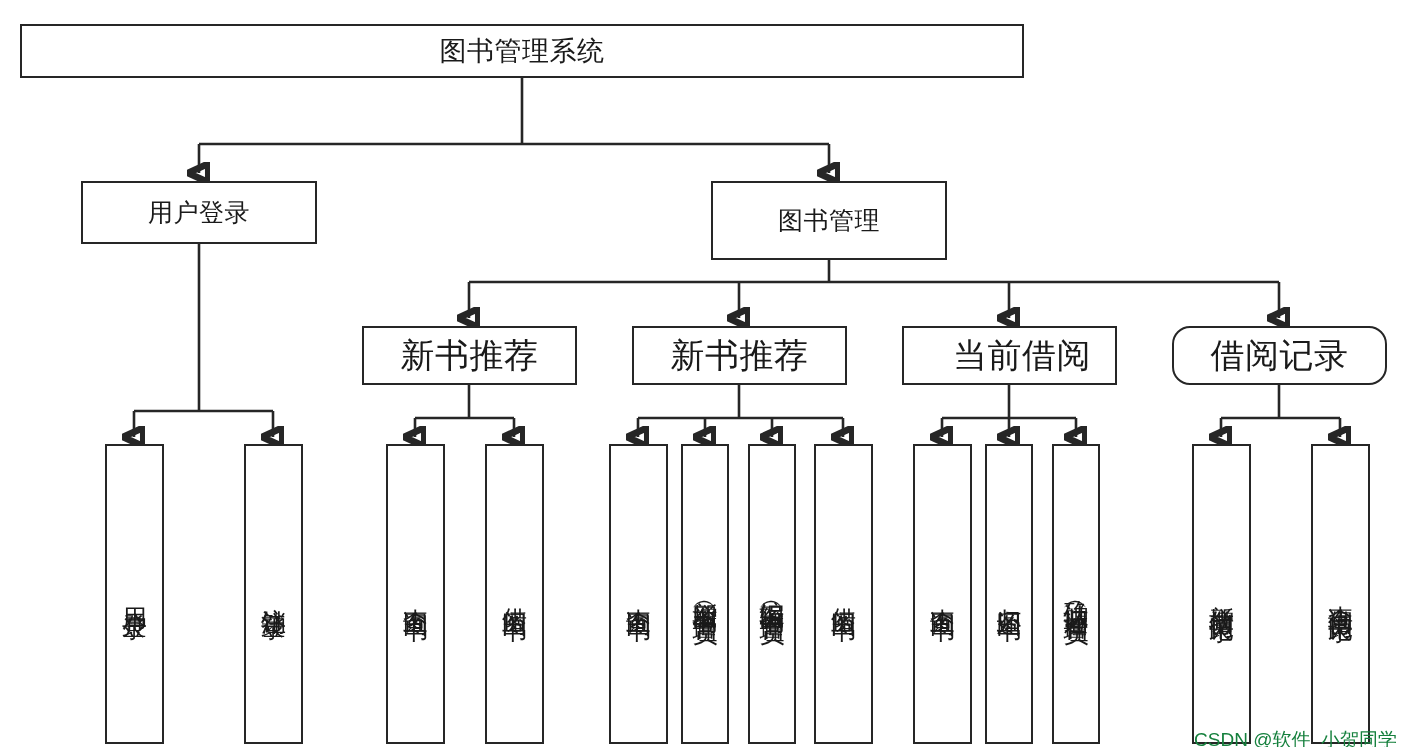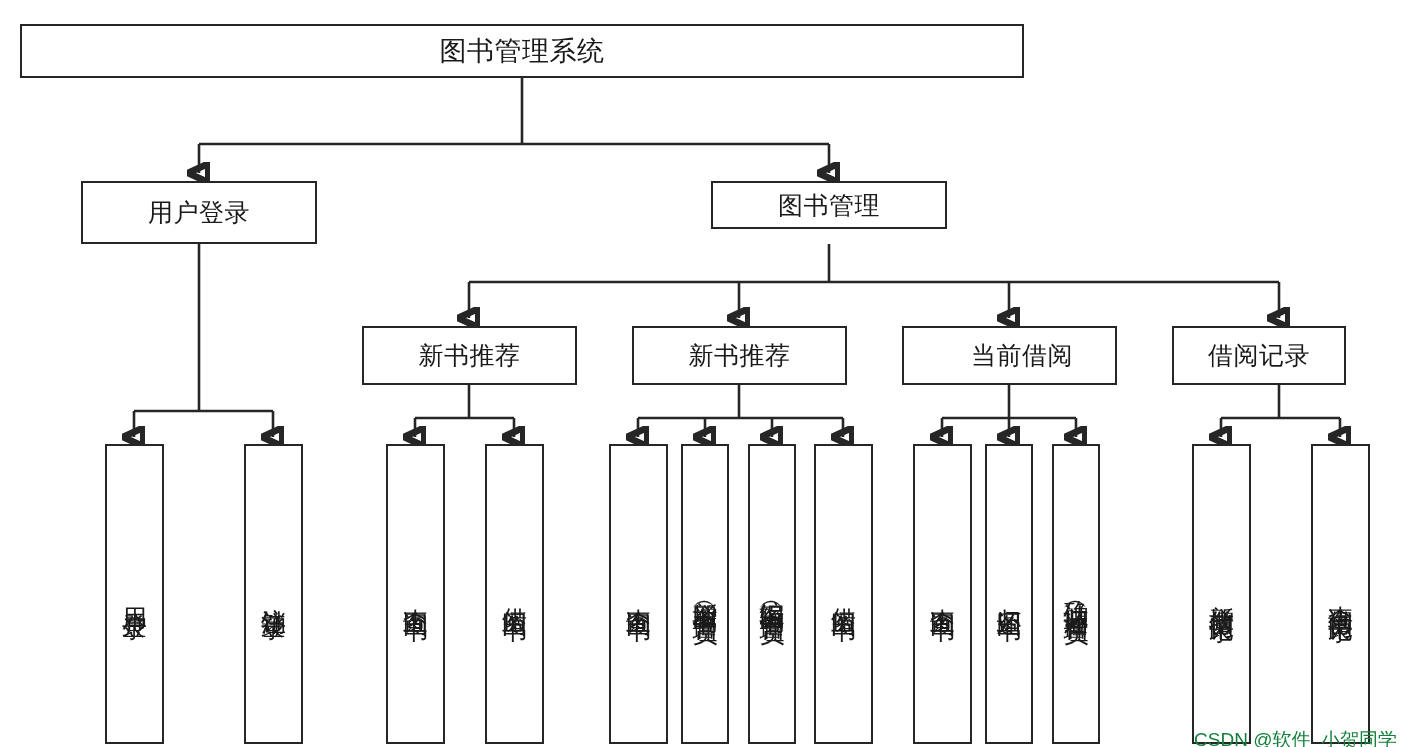--- a/index.html
+++ b/index.html
@@ -45,21 +45,21 @@
     color: #1a1a1a;
     letter-spacing: 0.5px;
   }
   .node.root {
     font-size: 27px;
   }
   .node.lvl2 {
     font-size: 25px;
   }
   .node.lvl3 {
-    font-size: 25px;
+    font-size: 34px;
   }
   
   .node.leaf {
     align-items: center;
     justify-content: center;
     padding: 6px 0;
   }
   .vlabel {
     writing-mode: vertical-rl;
     text-orientation: upright;
@@ -132,34 +132,34 @@
     <line x1="1340" y1="407" x2="1340" y2="426" marker-end="url(#arrow)"></line>
   </svg>
 
   <div class="node root" id="n-root" style="left: 20px; top: 13px; width: 1004px; height: 54px;">
     <span>图书管理系统</span>
   </div>
 
   <div class="node lvl2" id="n-l2-0" style="left: 81px; top: 170px; width: 236px; height: 63px;">
     <span>用户登录</span>
   </div>
-  <div class="node lvl2" id="n-l2-1" style="left: 711px; top: 170px; width: 236px; height: 48px;">
+  <div class="node lvl2" id="n-l2-1" style="left: 711px; top: 170px; width: 236px; height: 79px;">
     <span>图书管理</span>
   </div>
 
   <div class="node lvl3" id="n-l3-0" style="left: 362px; top: 315px; width: 215px; height: 59px;">
     <span>新书推荐</span>
   </div>
   <div class="node lvl3" id="n-l3-1" style="left: 632px; top: 315px; width: 215px; height: 59px;">
     <span>新书推荐</span>
   </div>
   <div class="node lvl3" id="n-l3-2" style="left: 902px; top: 315px; width: 215px; height: 59px; padding-left: 25px;">
     <span>当前借阅</span>
   </div>
-  <div class="node lvl3" id="n-l3-3" style="left: 1172px; top: 315px; width: 174px; height: 59px;">
+  <div class="node lvl3" id="n-l3-3" style="left: 1172px; top: 315px; width: 215px; height: 59px; border-radius: 18px;">
     <span>借阅记录</span>
   </div>
 
   <div class="node leaf" id="n-lf-0" style="left: 105px; top: 433px; width: 59px; height: 300px;">
     <span class="vlabel">用户登录</span>
   </div>
   <div class="node leaf" id="n-lf-1" style="left: 244px; top: 433px; width: 59px; height: 300px;">
     <span class="vlabel">注销登录</span>
   </div>
   <div class="node leaf" id="n-lf-2" style="left: 386px; top: 433px; width: 59px; height: 300px;">

